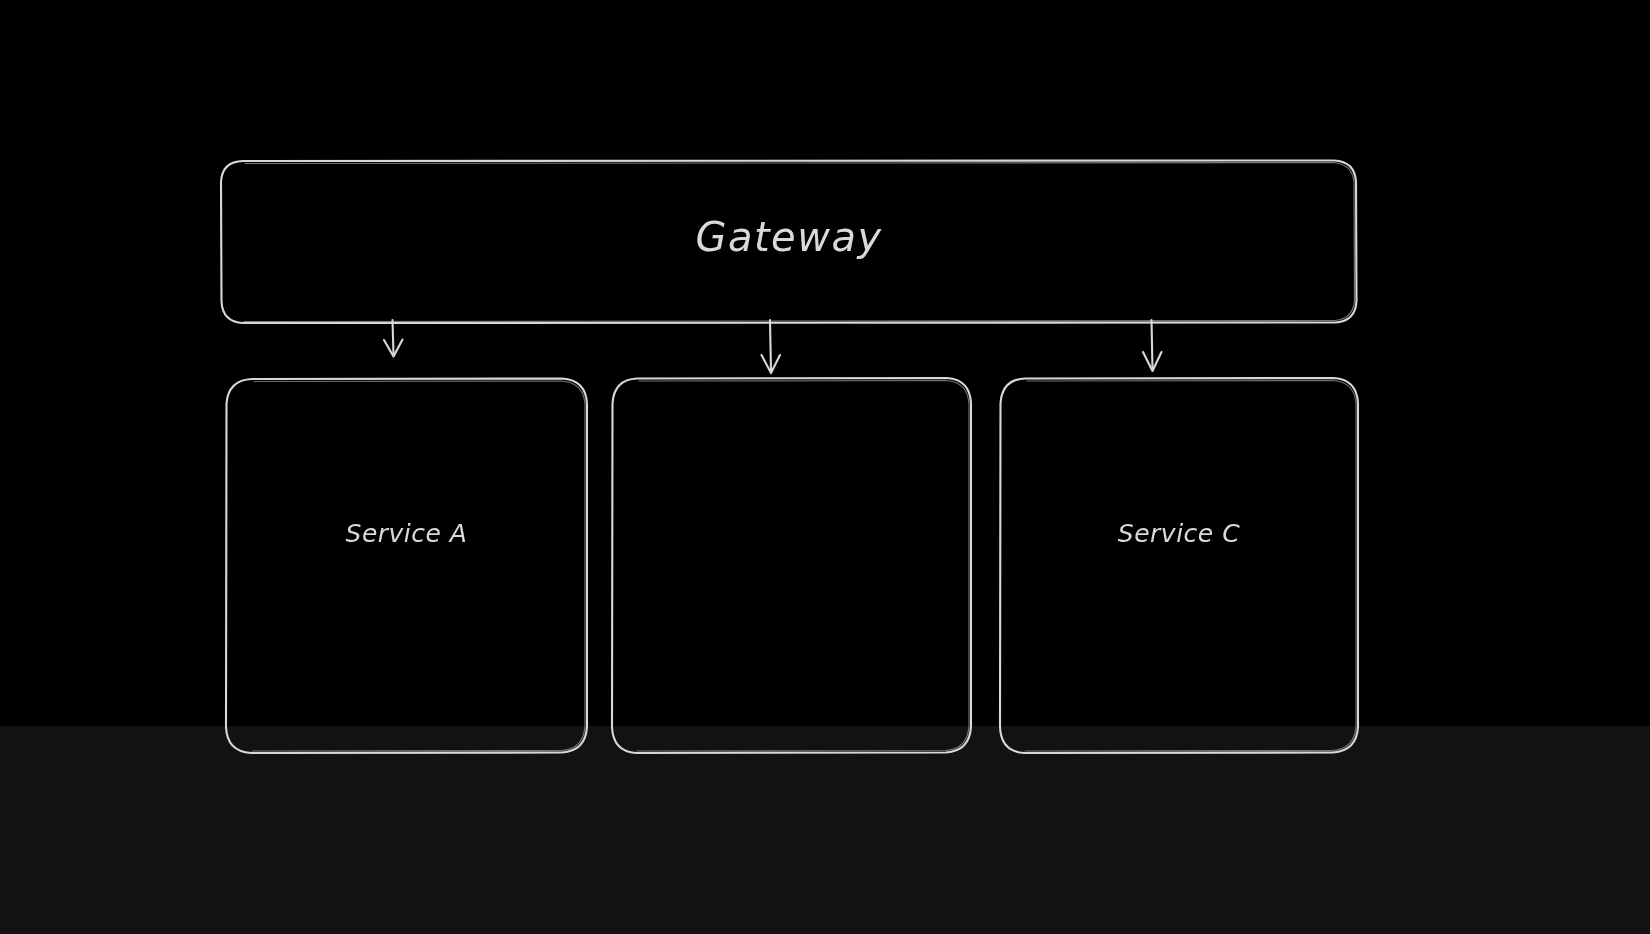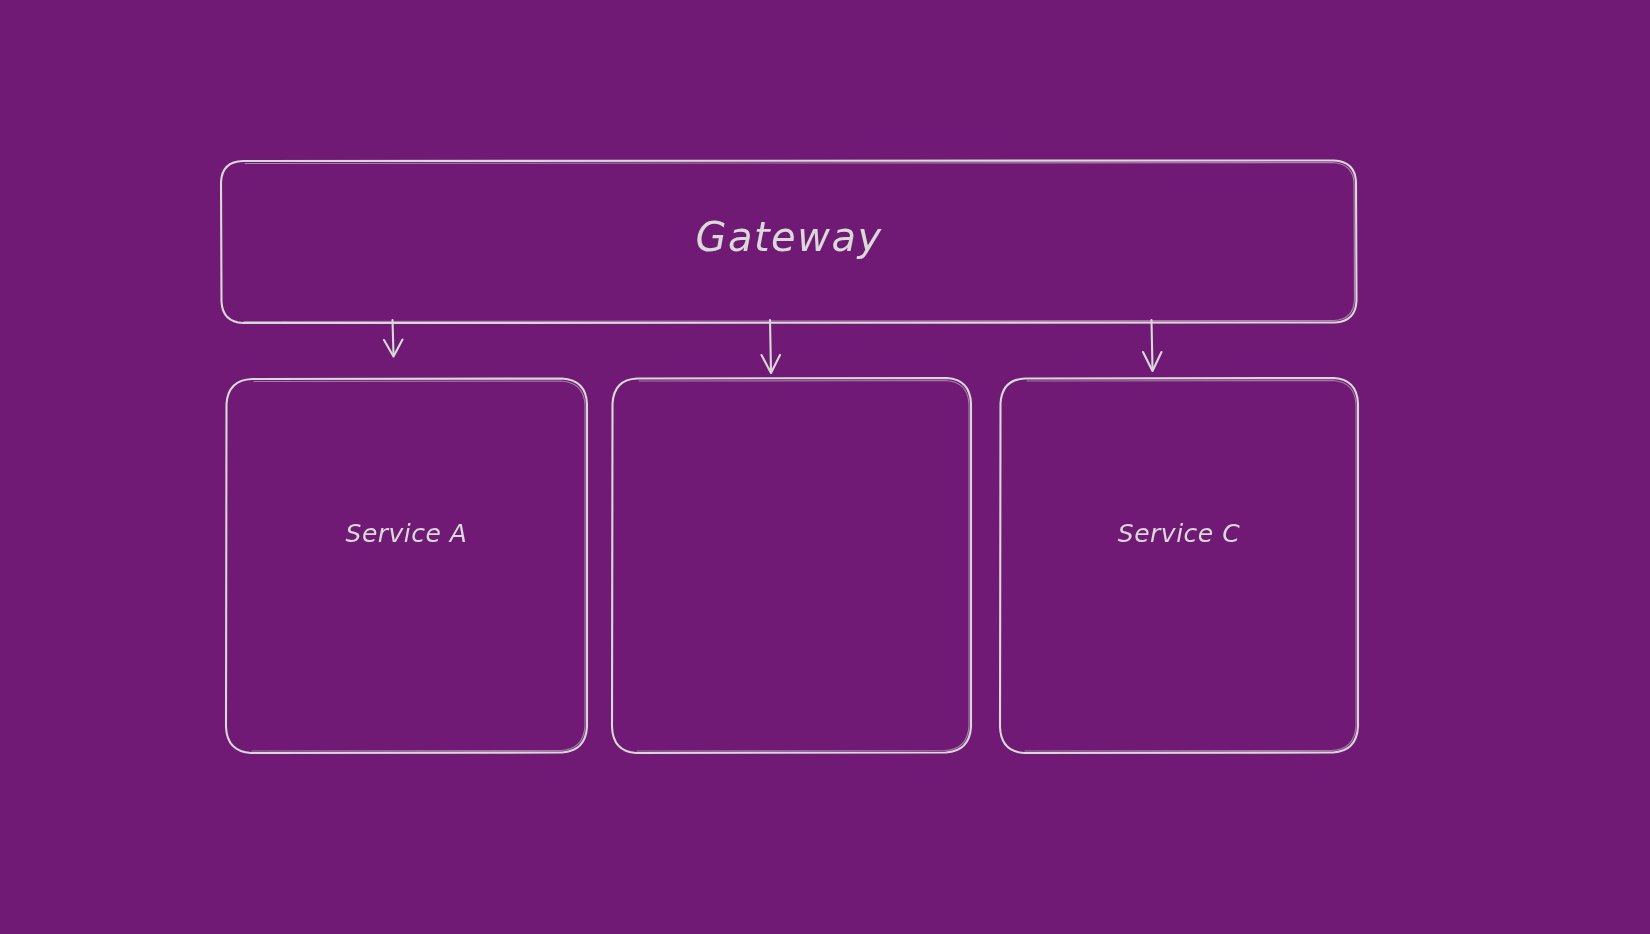--- a/index.html
+++ b/index.html
@@ -10,22 +10,22 @@
   }
   body {
     width: 1650px;
     height: 934px;
     overflow: hidden;
     font-family: "DejaVu Sans", sans-serif;
   }
   #canvas {
     position: relative;
     width: 1650px;
-    height: 934px;
-    background: #701a75;
+    height: 726px;
+    background: #000000;
   }
   #sketch-layer {
     position: absolute;
     left: 0;
     top: 0;
     width: 1650px;
     height: 934px;
     pointer-events: none;
   }
   .node {

